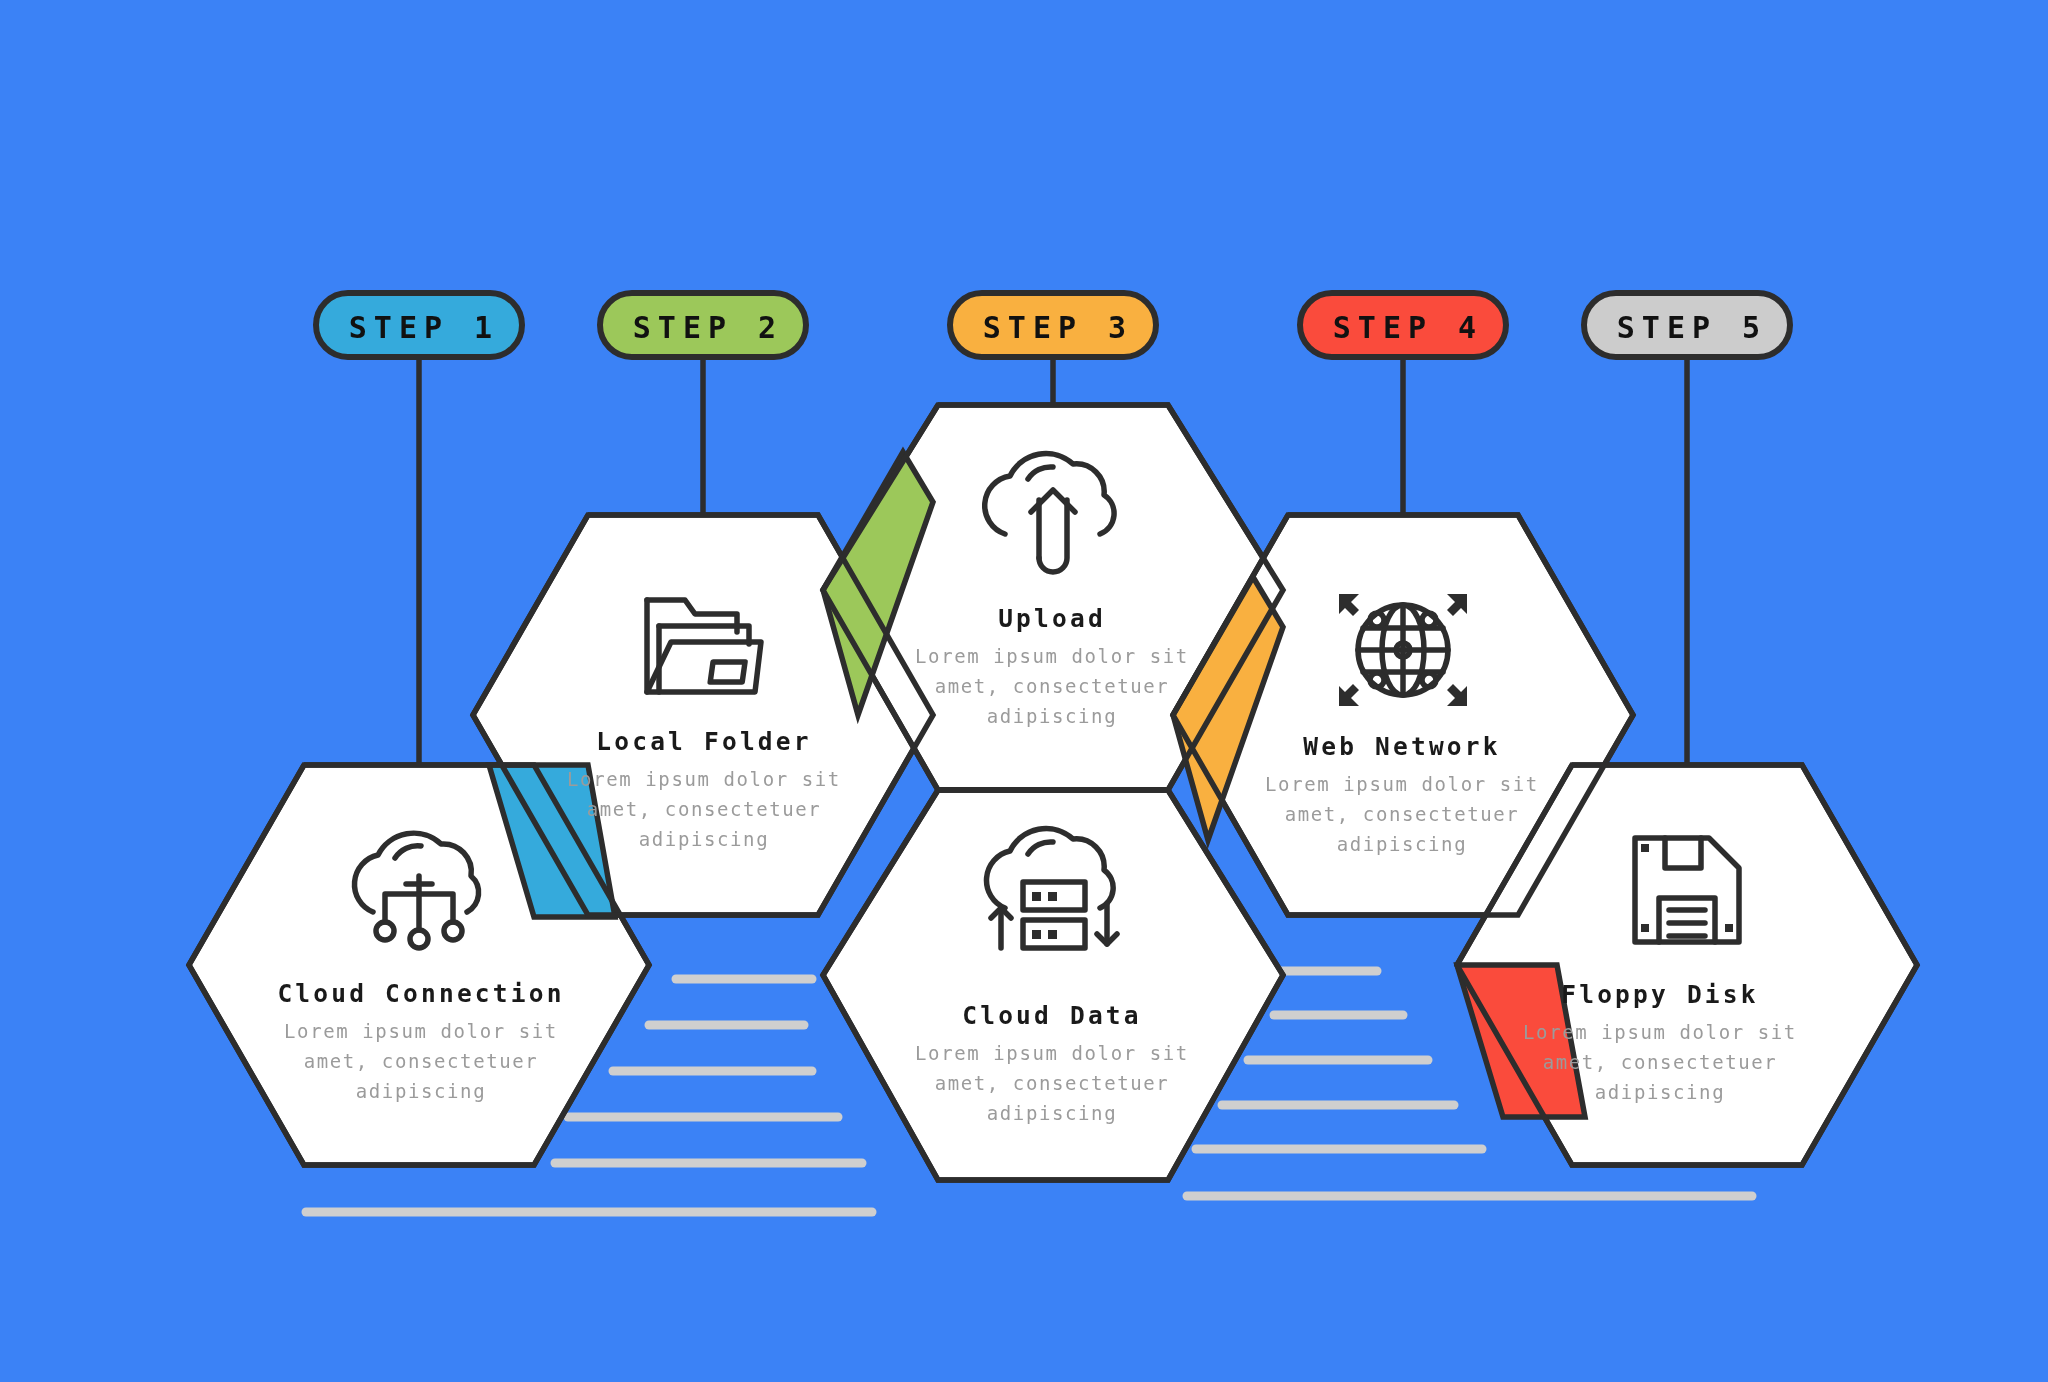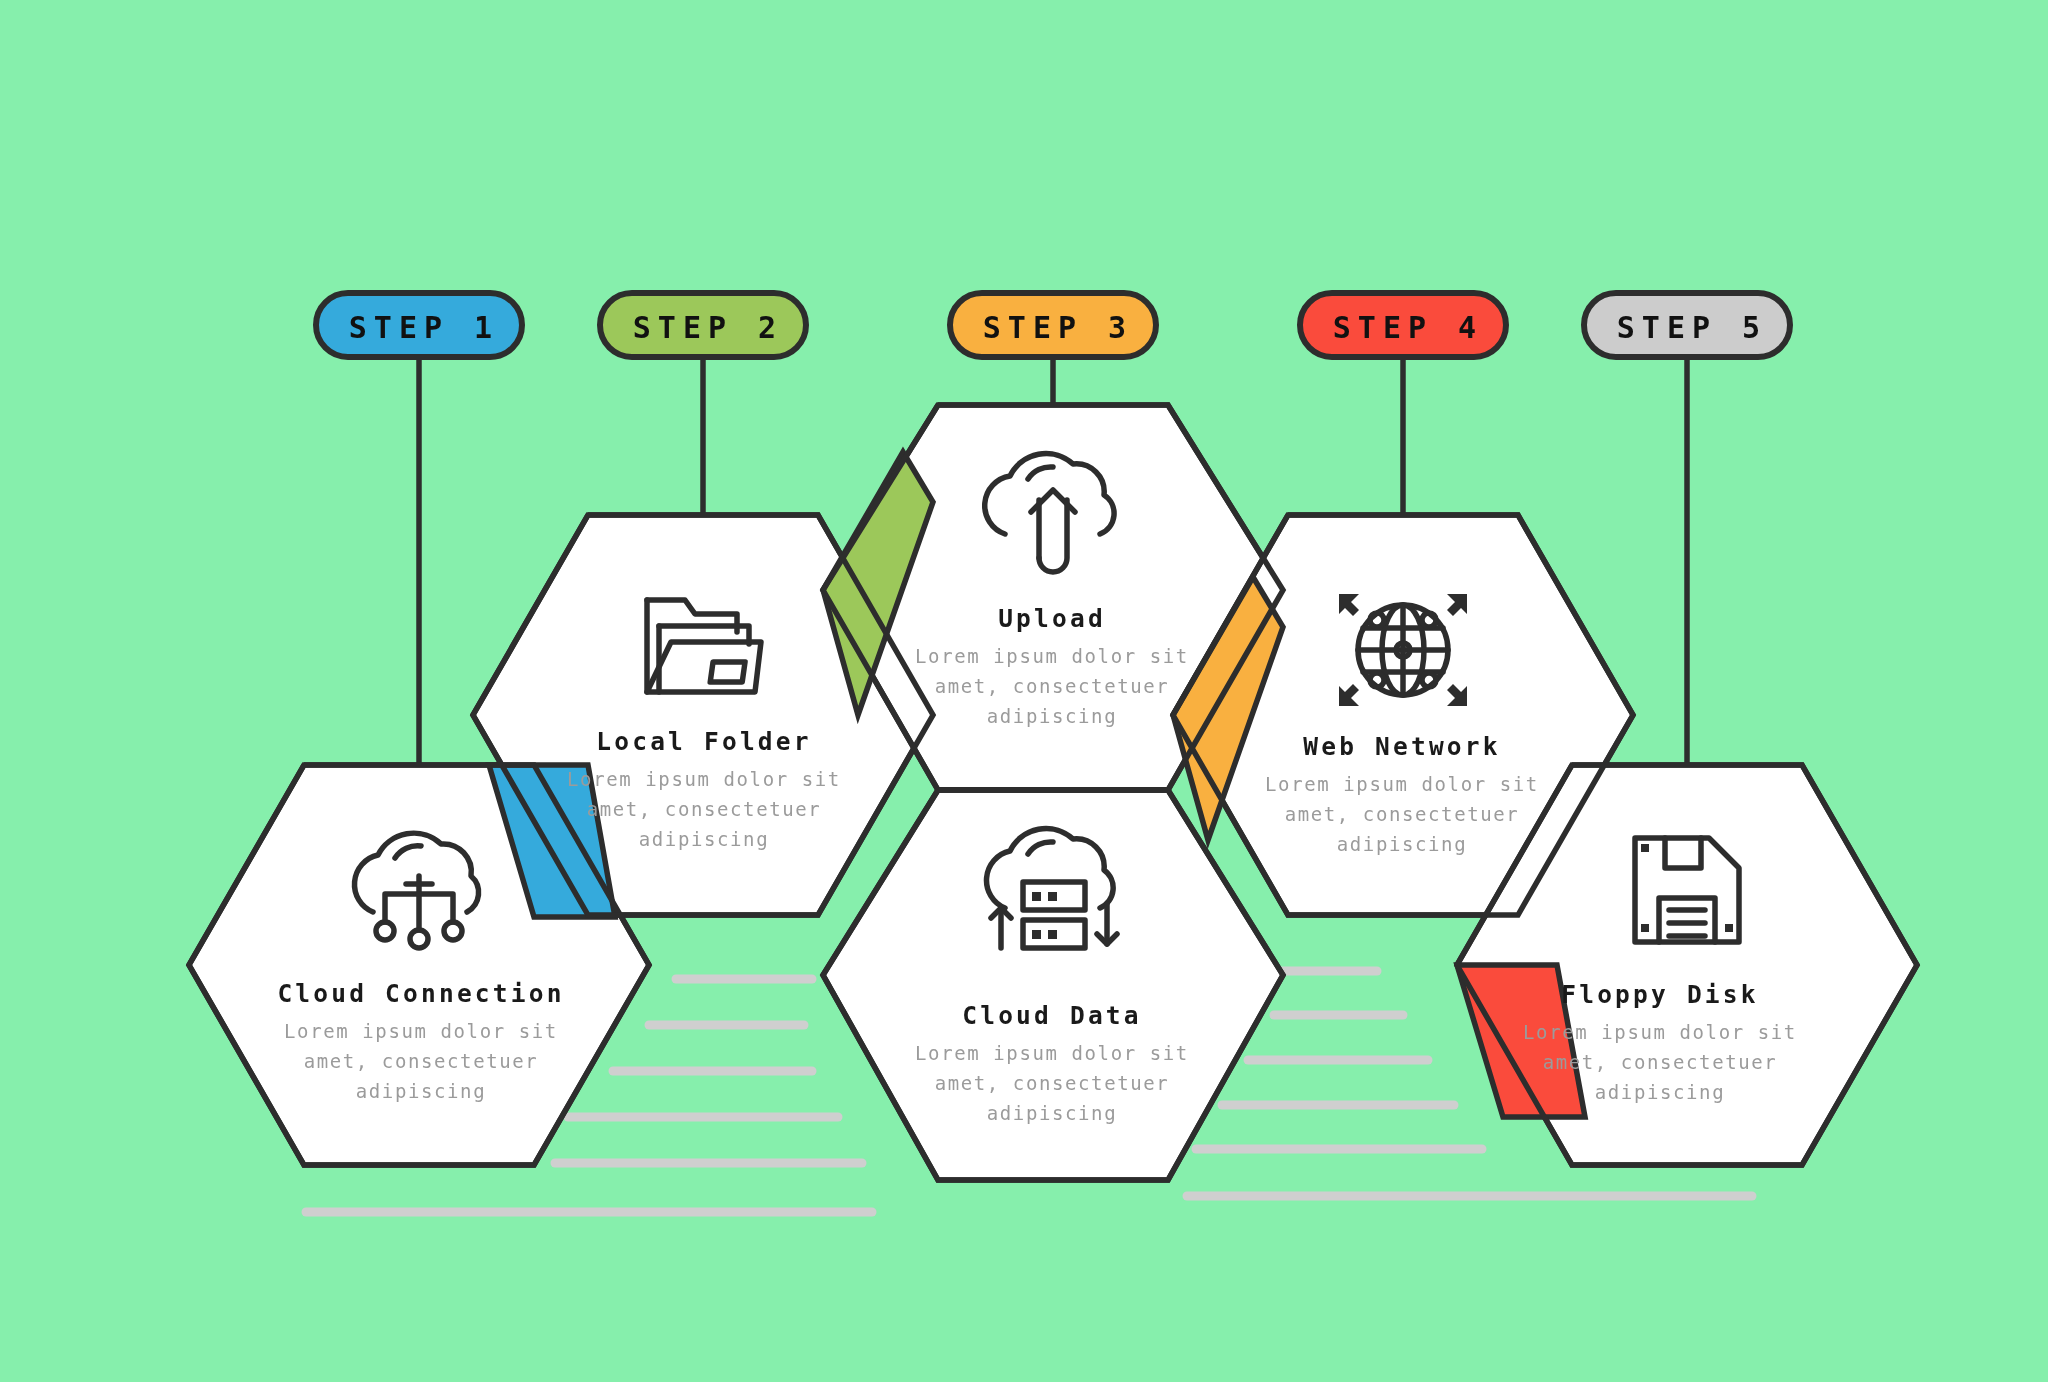--- a/index.html
+++ b/index.html
@@ -1,21 +1,21 @@
 <!DOCTYPE html>
 <html><head>
 <meta charset="utf-8">
 <style>
   html,body{margin:0;padding:0;background:#ffffff;}
   body{
     width:2048px;height:1382px;
     font-family:"Liberation Sans", sans-serif;
     overflow:hidden;
   }
-  #stage{position:relative;width:2048px;height:1382px;background:#86efac;}
+  #stage{position:relative;width:2048px;height:1382px;background:#3b82f6;}
   svg#art{position:absolute;left:0;top:0;width:2048px;height:1382px;display:block;}
 
   .hex-outline{fill:#ffffff;stroke:#2d2d2d;stroke-width:5.5;stroke-linejoin:miter;}
   .accent{stroke:#2d2d2d;stroke-width:5.5;stroke-linejoin:miter;}
   .stem{stroke:#2d2d2d;stroke-width:5.5;stroke-linecap:butt;}
   .deco-line{stroke:#cfcfcf;stroke-width:9;stroke-linecap:round;}
   .badge-rect{stroke:#2d2d2d;stroke-width:6;}
 
   .badge-label{
     font-family:"DejaVu Sans Mono","Liberation Mono",monospace;

